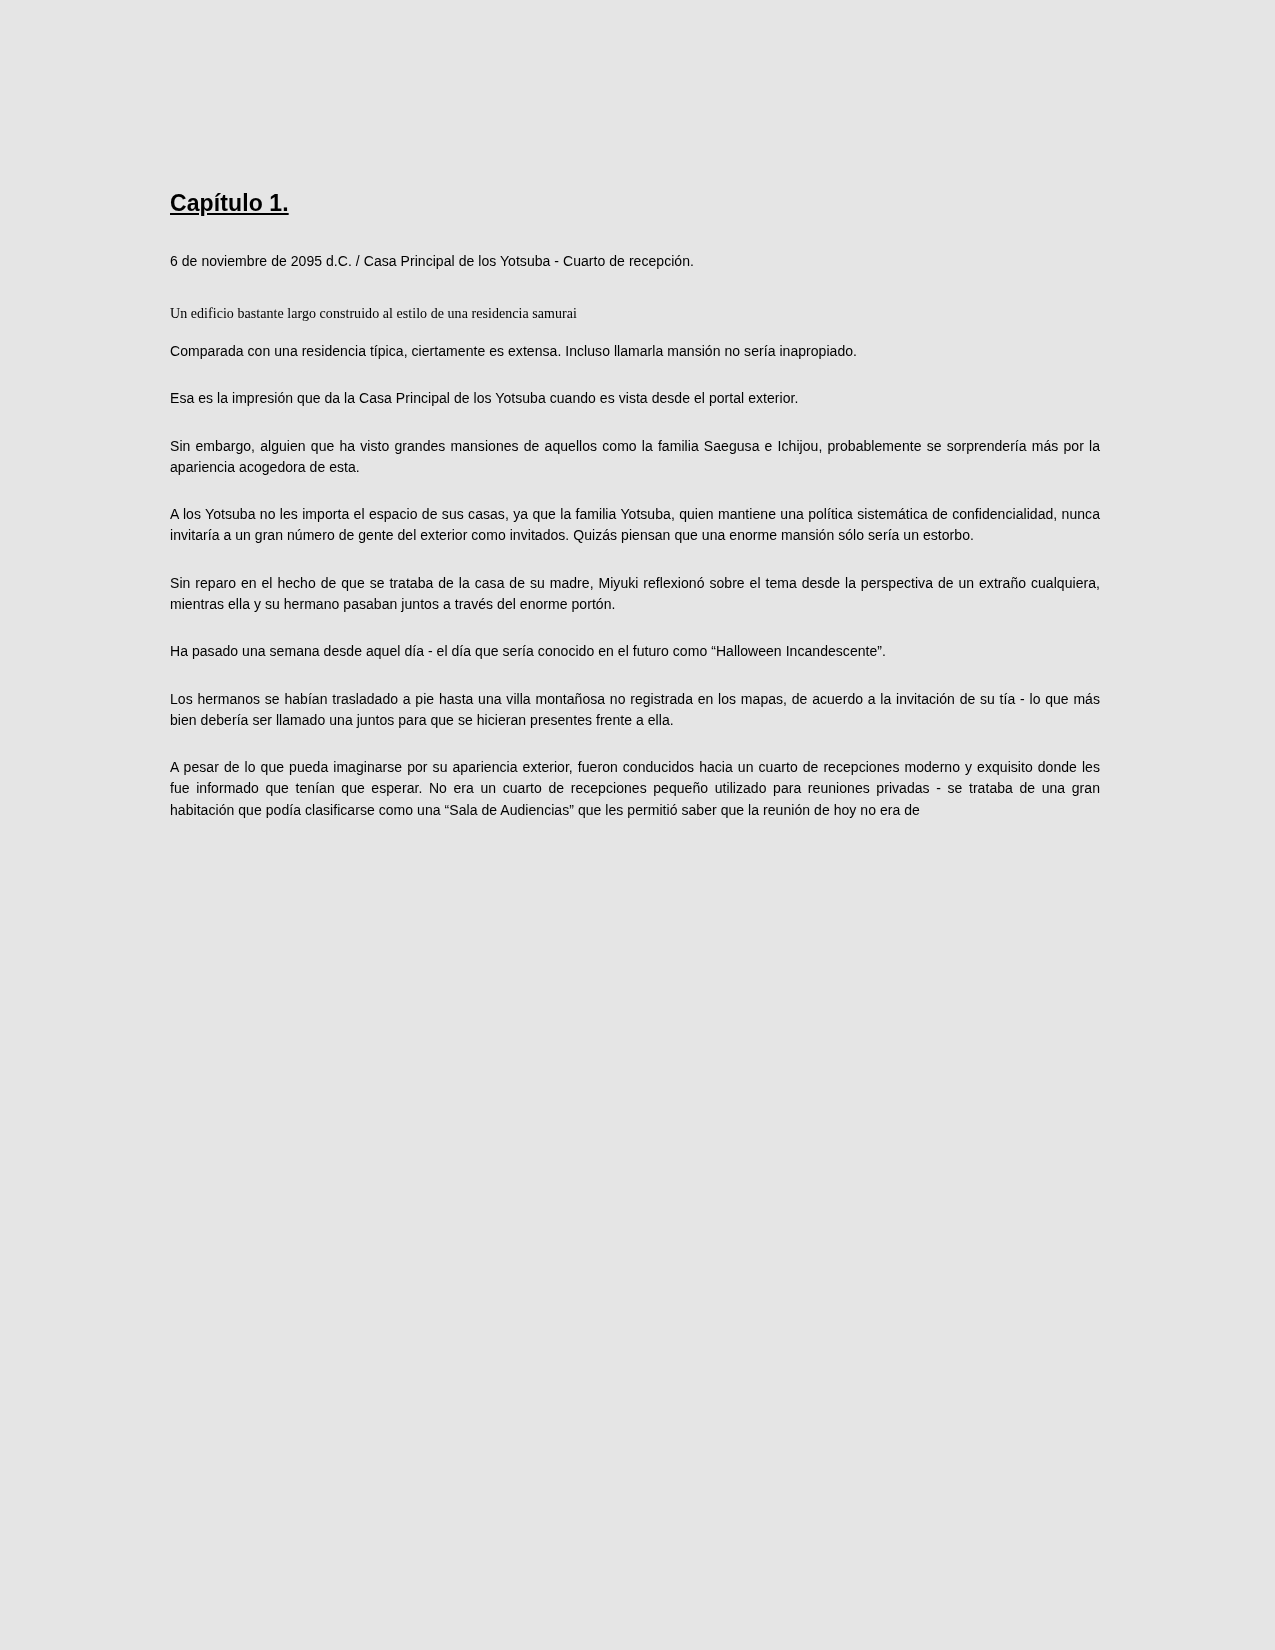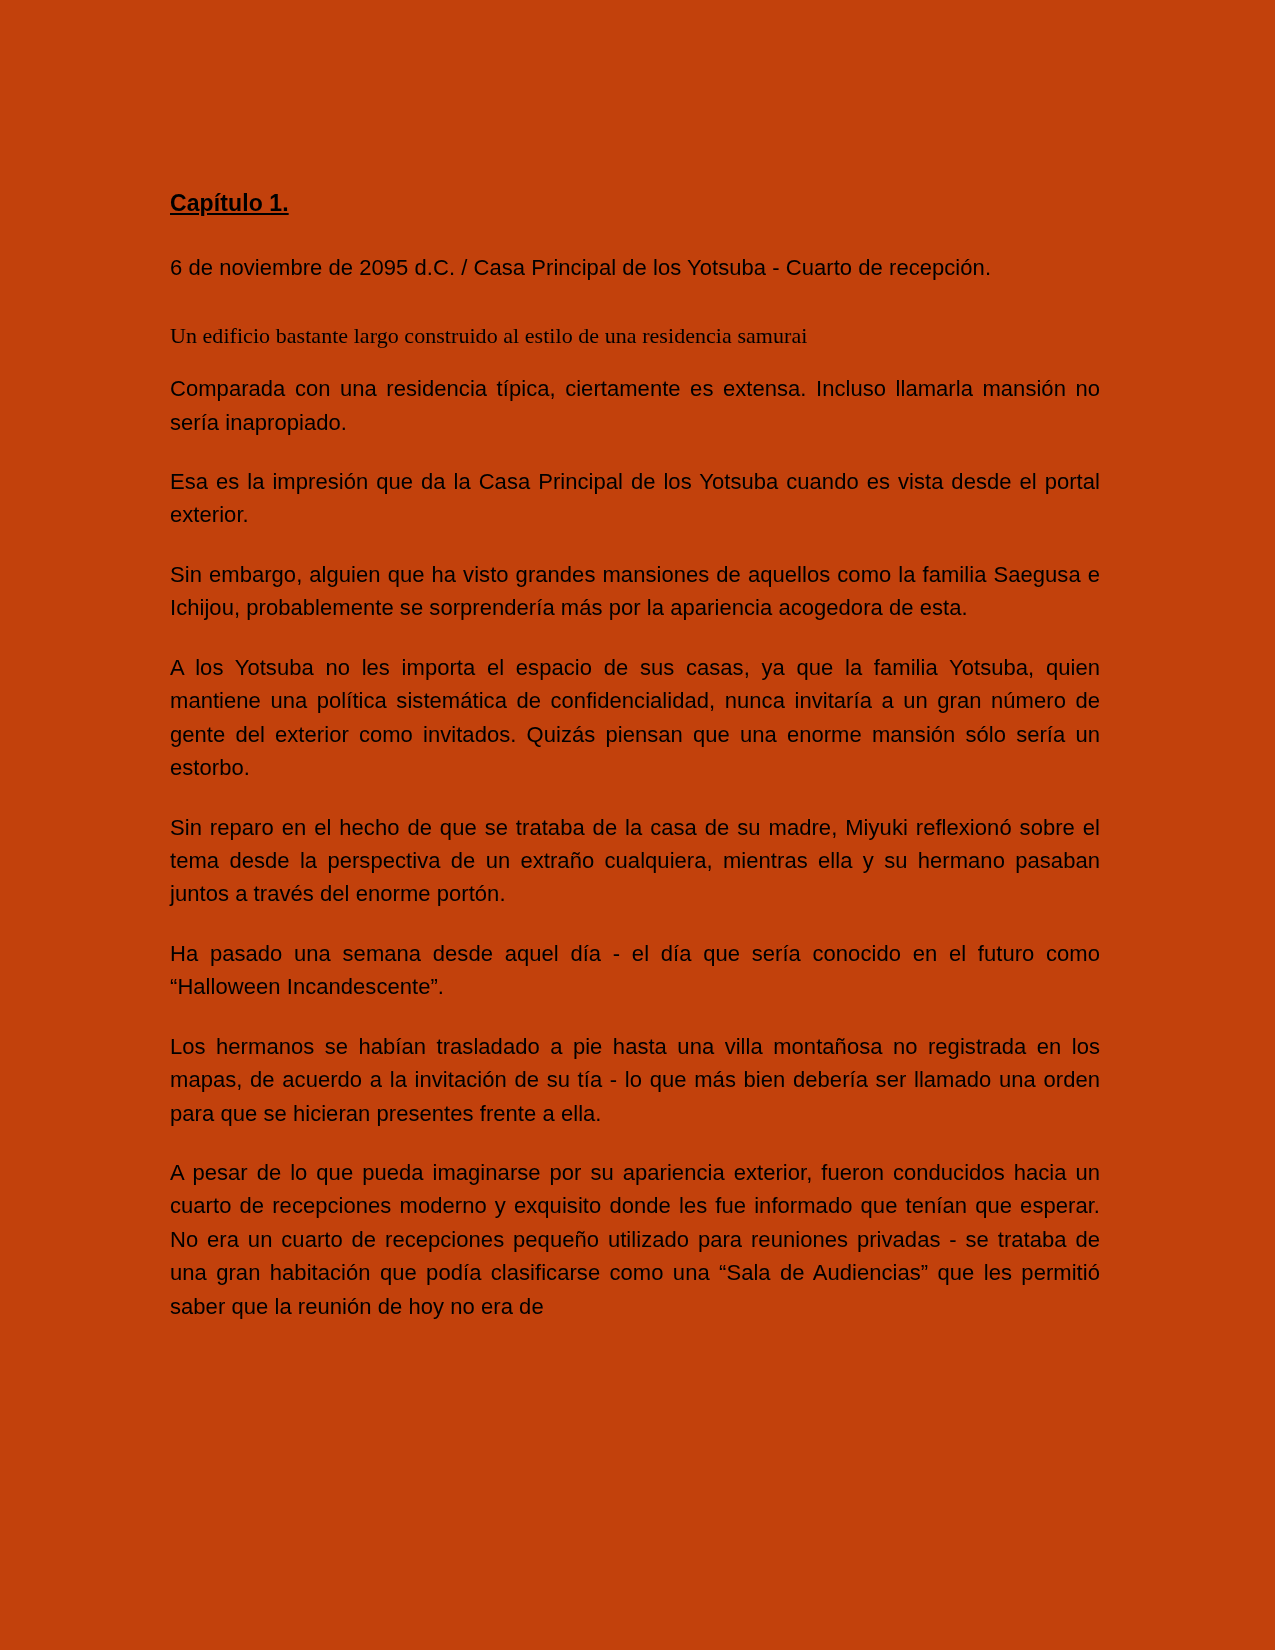--- a/index.html
+++ b/index.html
@@ -11,31 +11,31 @@
     width: 1275px;
     height: 1650px;
     font-family: "Liberation Sans", sans-serif;
     color: #000000;
   }
   .page {
     box-sizing: border-box;
     width: 1275px;
     min-height: 1650px;
     padding: 190px 175px 60px 170px;
-    background: #c2410c;
+    background: #e5e5e5;
   }
   .doc-title {
     font-size: 23px;
     font-weight: bold;
     text-decoration: underline;
     margin: 0 0 34px 0;
     letter-spacing: 0.1px;
   }
   p.para {
-    font-size: 22px;
+    font-size: 14px;
     line-height: 1.52;
     margin: 0 0 26px 0;
     text-align: justify;
     text-justify: inter-word;
     letter-spacing: 0.05px;
   }
   p.para.loose {
     line-height: 2.35;
     margin-bottom: 10px;
     font-family: Liberation Serif, serif;
@@ -54,15 +54,15 @@
   <h1 class="doc-title">Capítulo 1.</h1>
 
   <p class="para">6 de noviembre de 2095 d.C. / Casa Principal de los Yotsuba - Cuarto de recepción.</p>
   <p class="para loose">Un edificio bastante largo construido al estilo de una residencia samurai</p>
   <p class="para">Comparada con una residencia típica, ciertamente es extensa. Incluso llamarla mansión no sería inapropiado.</p>
   <p class="para">Esa es la impresión que da la Casa Principal de los Yotsuba cuando es vista desde el portal exterior.</p>
   <p class="para">Sin embargo, alguien que ha visto grandes mansiones de aquellos como la familia Saegusa e Ichijou, probablemente se sorprendería más por la apariencia acogedora de esta.</p>
   <p class="para"> A los Yotsuba no les importa el espacio de sus casas, ya que la familia Yotsuba, quien mantiene una política sistemática de confidencialidad, nunca invitaría a un gran número de gente del exterior como invitados. Quizás piensan que una enorme mansión sólo sería un estorbo.</p>
   <p class="para">Sin reparo en el hecho de que se trataba de la casa de su madre, Miyuki reflexionó sobre el tema desde la perspectiva de un extraño cualquiera, mientras ella y su hermano pasaban juntos a través del enorme portón.</p>
   <p class="para">Ha pasado una semana desde aquel día - el día que sería conocido en el futuro como “Halloween Incandescente”.</p>
-  <p class="para">Los hermanos se habían trasladado a pie hasta una villa montañosa no registrada en los mapas, de acuerdo a la invitación de su tía - lo que más bien debería ser llamado una orden para que se hicieran presentes frente a ella.</p>
+  <p class="para">Los hermanos se habían trasladado a pie hasta una villa montañosa no registrada en los mapas, de acuerdo a la invitación de su tía - lo que más bien debería ser llamado una juntos para que se hicieran presentes frente a ella.</p>
   <p class="para">A pesar de lo que pueda imaginarse por su apariencia exterior, fueron conducidos hacia un cuarto de recepciones moderno y exquisito donde les fue informado que tenían que esperar. No era un cuarto de recepciones pequeño utilizado para reuniones privadas - se trataba de una gran habitación que podía clasificarse como una “Sala de Audiencias” que les permitió saber que la reunión de hoy no era de</p>
 </div>
 
 </body></html>

